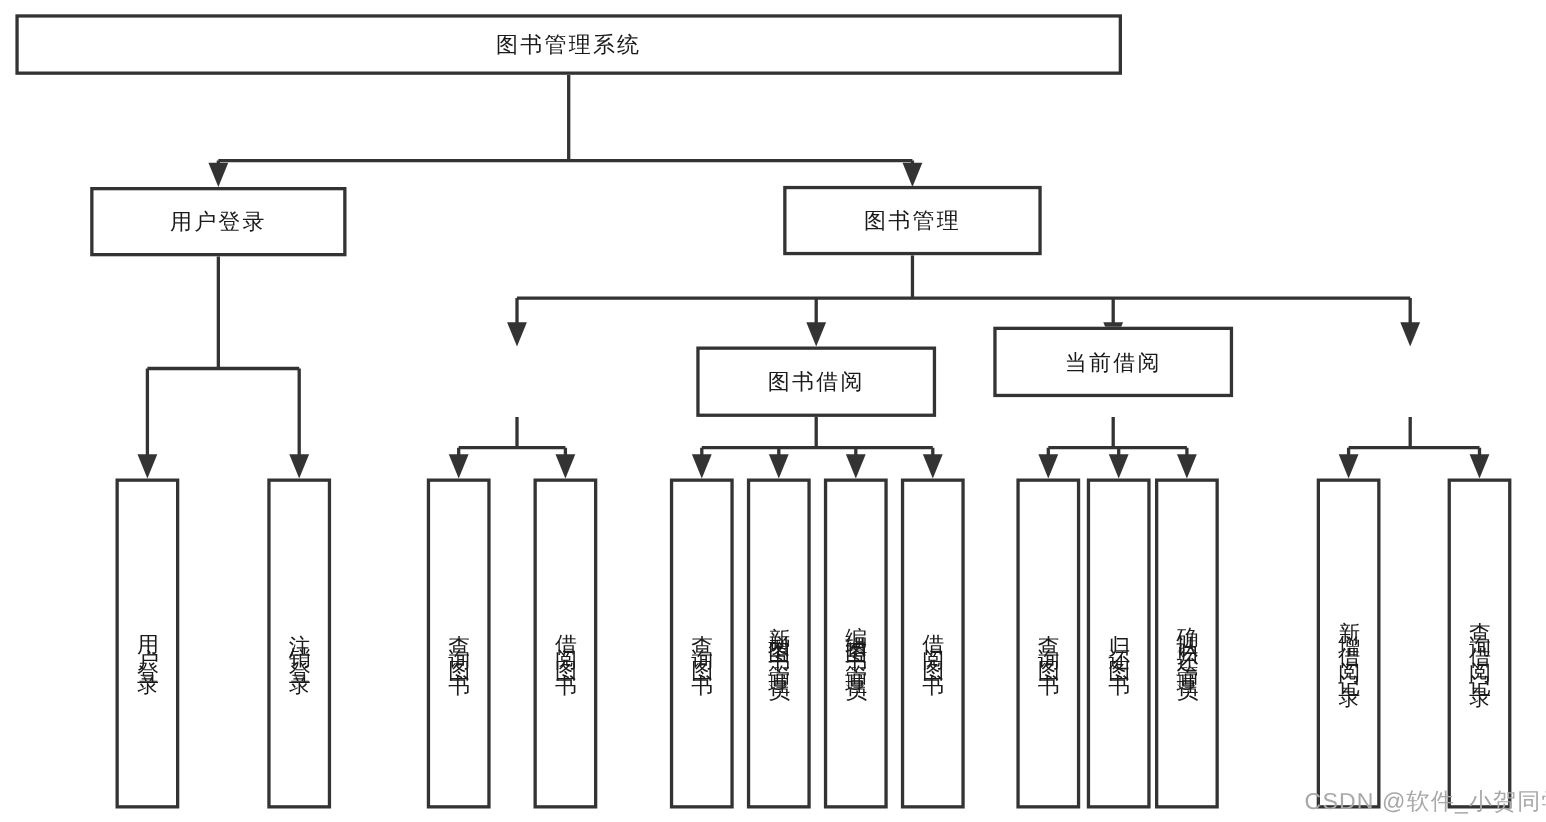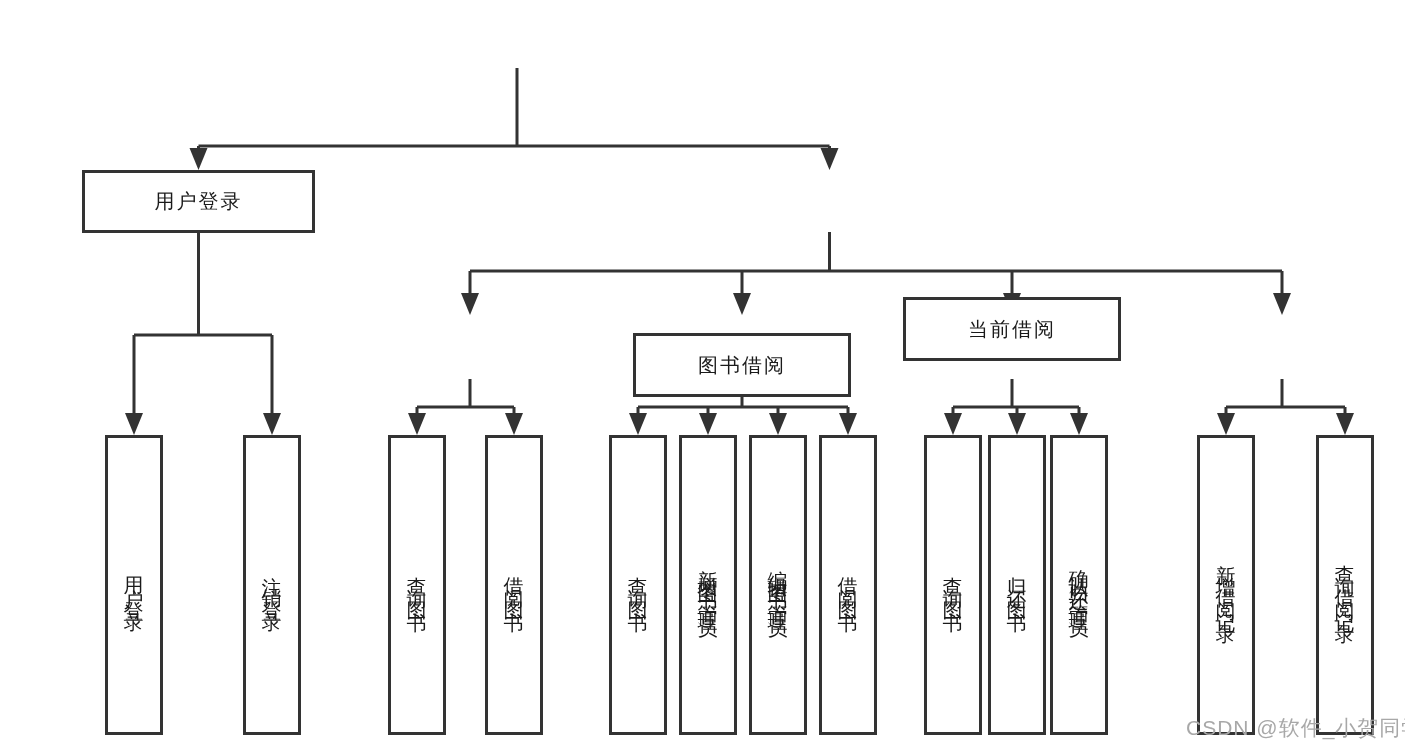--- a/index.html
+++ b/index.html
@@ -67,26 +67,32 @@
       <polygon points="769,413 787,413 778,435"></polygon>
       <polygon points="839,413 857,413 848,435"></polygon>
       <polygon points="944,413 962,413 953,435"></polygon>
       <polygon points="1008,413 1026,413 1017,435"></polygon>
       <polygon points="1070,413 1088,413 1079,435"></polygon>
       <polygon points="1217,413 1235,413 1226,435"></polygon>
       <polygon points="1336,413 1354,413 1345,435"></polygon>
     </g>
   </svg>
 
+  <div class="node" style="left:14px; top:13px; width:1006px; height:55px;">
+    <span>图书管理系统</span>
+  </div>
 
   <div class="node" style="left:82px; top:170px; width:233px; height:63px;">
     <span>用户登录</span>
   </div>
+  <div class="node" style="left:712px; top:169px; width:235px; height:63px;">
+    <span>图书管理</span>
+  </div>
 
-  <div class="node" style="left:633px; top:333px; width:218px; height:64px;">
+  <div class="node" style="left:633px; top:315px; width:218px; height:64px;">
     <span>图书借阅</span>
   </div>
   <div class="node" style="left:903px; top:297px; width:218px; height:64px;">
     <span>当前借阅</span>
   </div>
 
   <div class="node vnode" style="left:105px; top:435px; width:58px; height:300px;">
     <span>用户登录</span>
   </div>
   <div class="node vnode" style="left:243px; top:435px; width:58px; height:300px;">

